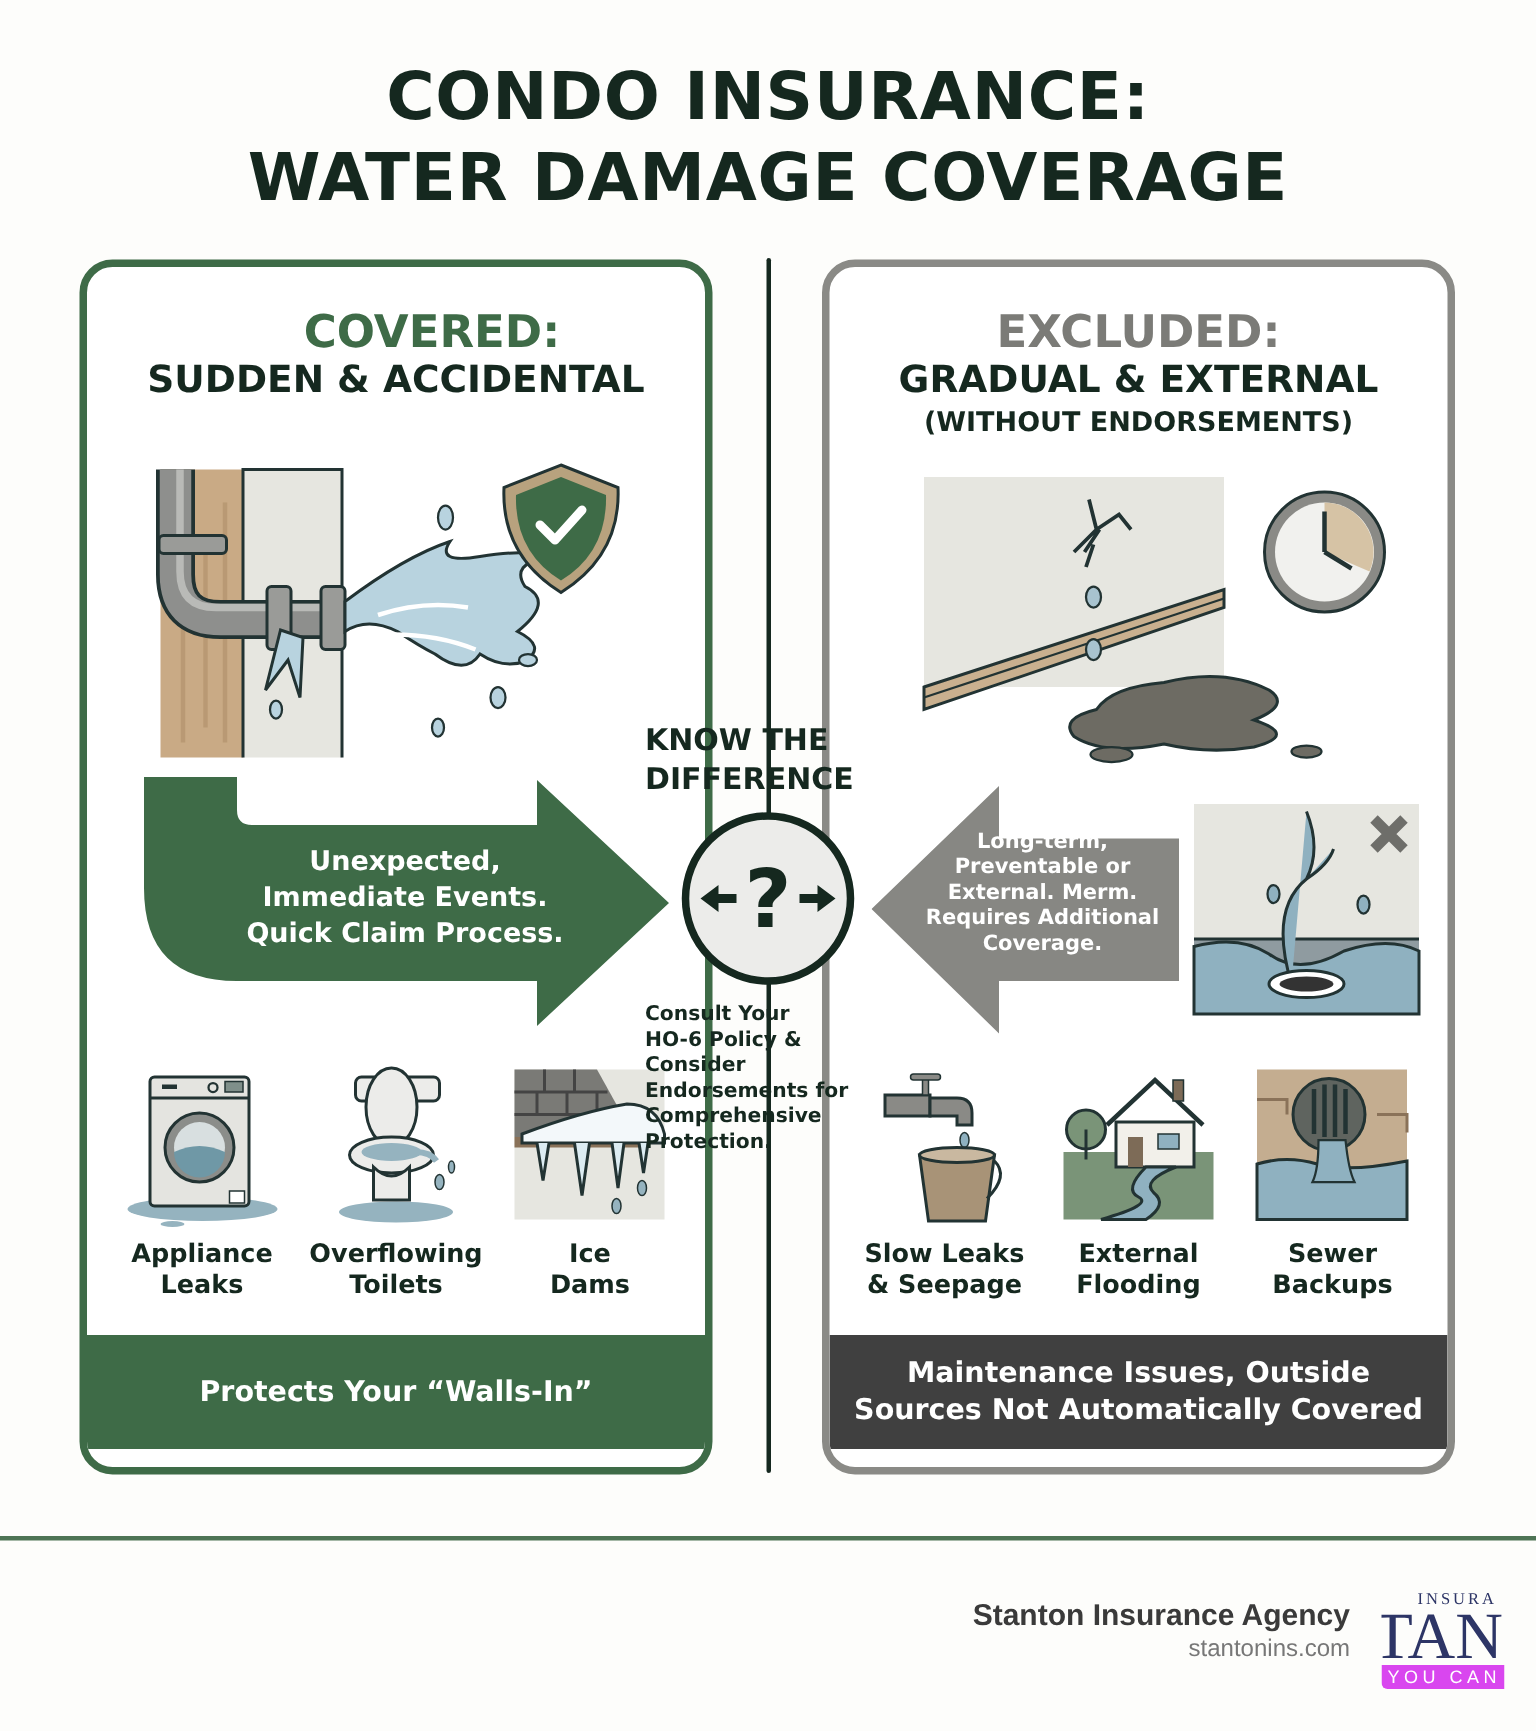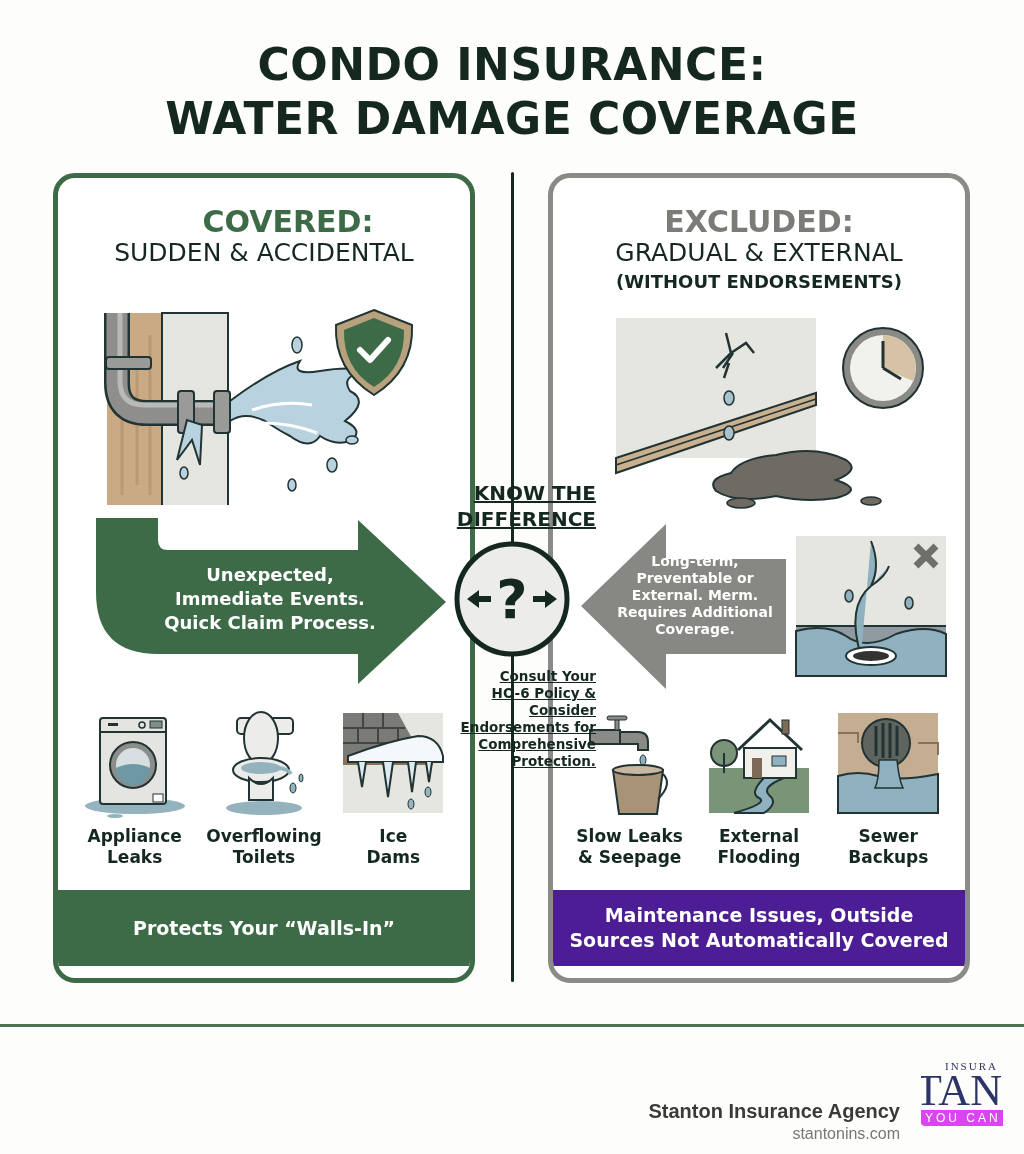--- a/index.html
+++ b/index.html
@@ -11,46 +11,46 @@
 
   .panel { position: absolute; top: 173px; height: 810px; border-radius: 22px; background: #fff; overflow: hidden; }
   .panel.covered { left: 53px; width: 422px; border: 5px solid #3e6b47; }
   .panel.excluded { left: 548px; width: 422px; border: 5px solid #8a8a86; }
 
   .divider { position: absolute; left: 511px; top: 172px; width: 3px; height: 810px; background: #15281f; border-radius: 2px; }
 
   .panel-kicker { position: absolute; top: 26px; width: 100%; text-align: center; font-weight: bold; font-size: 30px; }
   .covered .panel-kicker { color: #3e6b47; margin-left: 24px; }
   .excluded .panel-kicker { color: #7b7b77; }
-  .panel-sub { position: absolute; top: 60px; width: 100%; text-align: center; font-weight: normal; font-size: 25px; color: #15281f; }
+  .panel-sub { position: absolute; top: 60px; width: 100%; text-align: center; font-weight: bold; font-size: 25px; color: #15281f; }
   .panel-sub2 { position: absolute; top: 93px; width: 100%; text-align: center; font-weight: bold; font-size: 18px; color: #15281f; }
 
   .panel-footer { position: absolute; left: 0; right: 0; top: 712px; height: 76px; display: flex; align-items: center; justify-content: center;
     text-align: center; color: #fff; font-weight: bold; font-size: 19px; line-height: 25px; }
   .covered .panel-footer { background: #3e6b47; }
-  .excluded .panel-footer { background: #4c1d95; }
+  .excluded .panel-footer { background: #404040; }
 
   .icon-row { position: absolute; top: 530px; left: 0; right: 0; display: flex; justify-content: space-around; padding: 0 12px; }
   .icon-item { width: 120px; text-align: center; }
   .icon-item svg { display: block; margin: 0 auto; }
   .icon-label { margin-top: 8px; font-weight: bold; font-size: 17px; line-height: 21px; color: #15281f; }
 
-  .center-block { position: absolute; left: 430px; width: 166px; text-align: right; text-decoration: underline; }
+  .center-block { position: absolute; left: 430px; width: 166px; text-align: left; }
   .know-title { top: 480px; font-weight: bold; font-size: 20px; line-height: 26px; color: #15281f; }
   .consult { top: 668px; font-weight: bold; font-size: 13.5px; line-height: 17px; color: #15281f; }
   .q-circle { position: absolute; left: 453px; top: 540px; width: 118px; height: 118px; }
 
   .arrow-text { position: absolute; color: #fff; font-weight: bold; text-align: center; }
   .covered-arrow-text { left: 140px; top: 563px; width: 260px; font-size: 18px; line-height: 24px; }
   .excluded-arrow-text { left: 605px; top: 553px; width: 180px; font-size: 14px; line-height: 17px; }
 
   .rule { position: absolute; left: 0; top: 1024px; width: 1024px; height: 3px; background: #4e7455; }
 
   .brand { position: absolute; right: 124px; top: 1066px; text-align: right; }
-  .brand-name { font-family: "Liberation Sans", sans-serif; font-weight: bold; font-size: 20px; color: #3a3a3a; margin-top: 34px; }
+  .brand-name { font-family: "Liberation Sans", sans-serif; font-weight: bold; font-size: 20px; color: #3a3a3a; }
   .brand-url { font-family: "Liberation Sans", sans-serif; font-size: 16px; color: #777; margin-top: 2px; }
   .logo { position: absolute; left: 921px; top: 1060px; width: 82px; height: 74px; overflow: hidden; }
 </style>
 </head>
 <body>
 
 <div class="title">
   <div>CONDO INSURANCE:</div>
   <div>WATER DAMAGE COVERAGE</div>
 </div>

